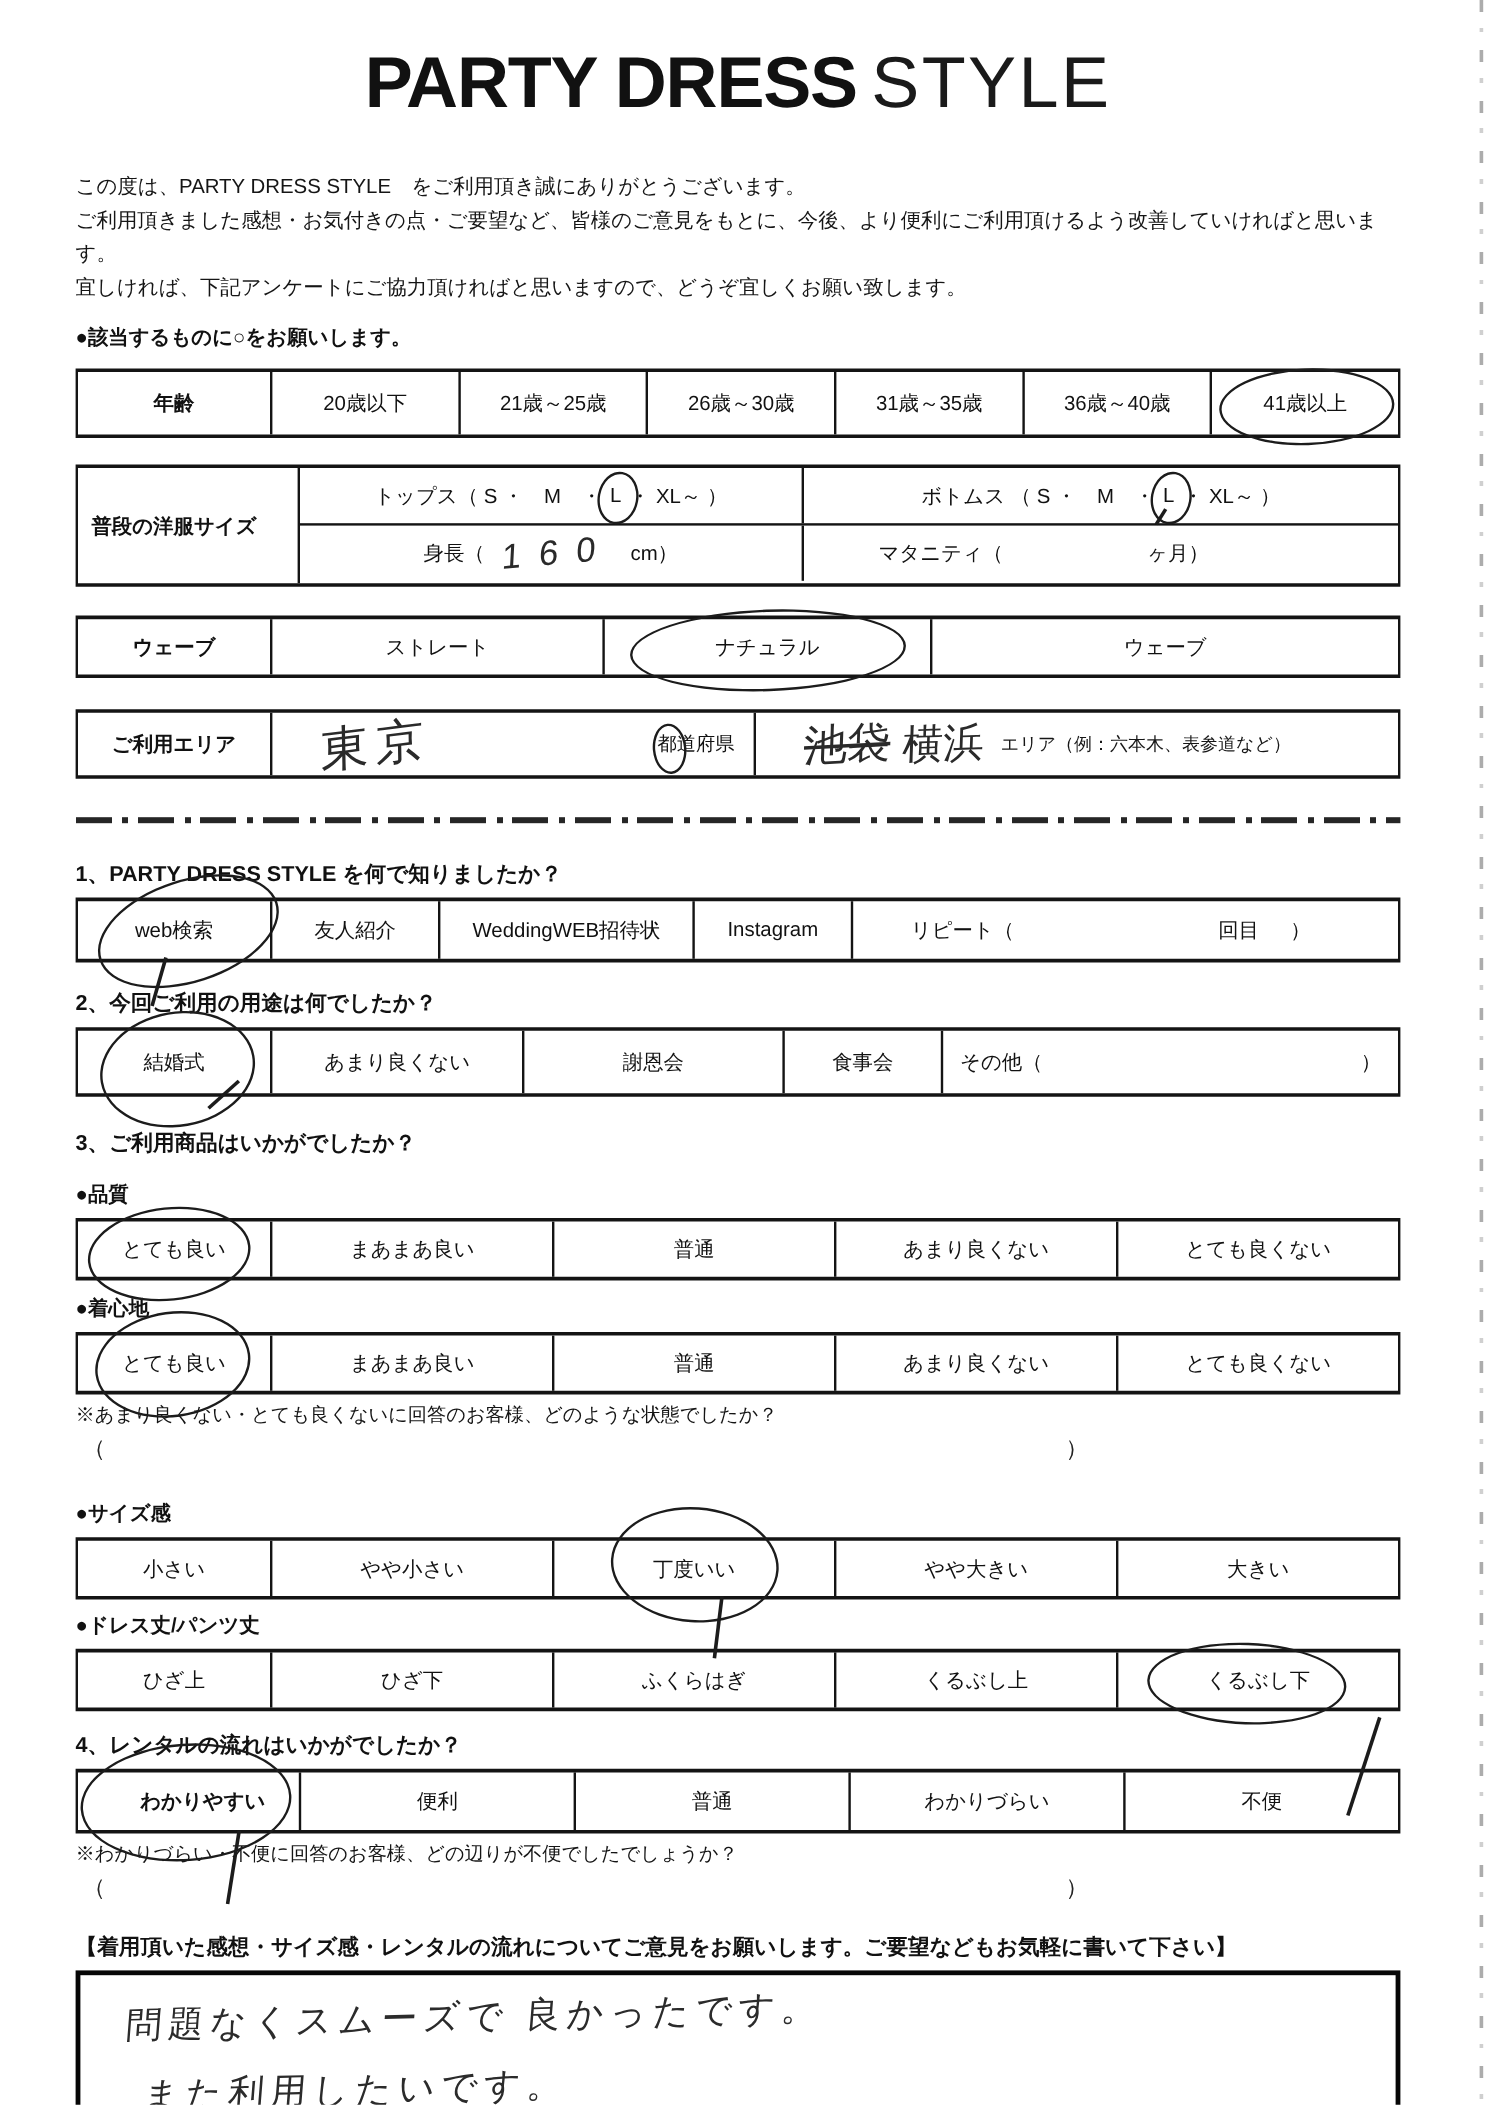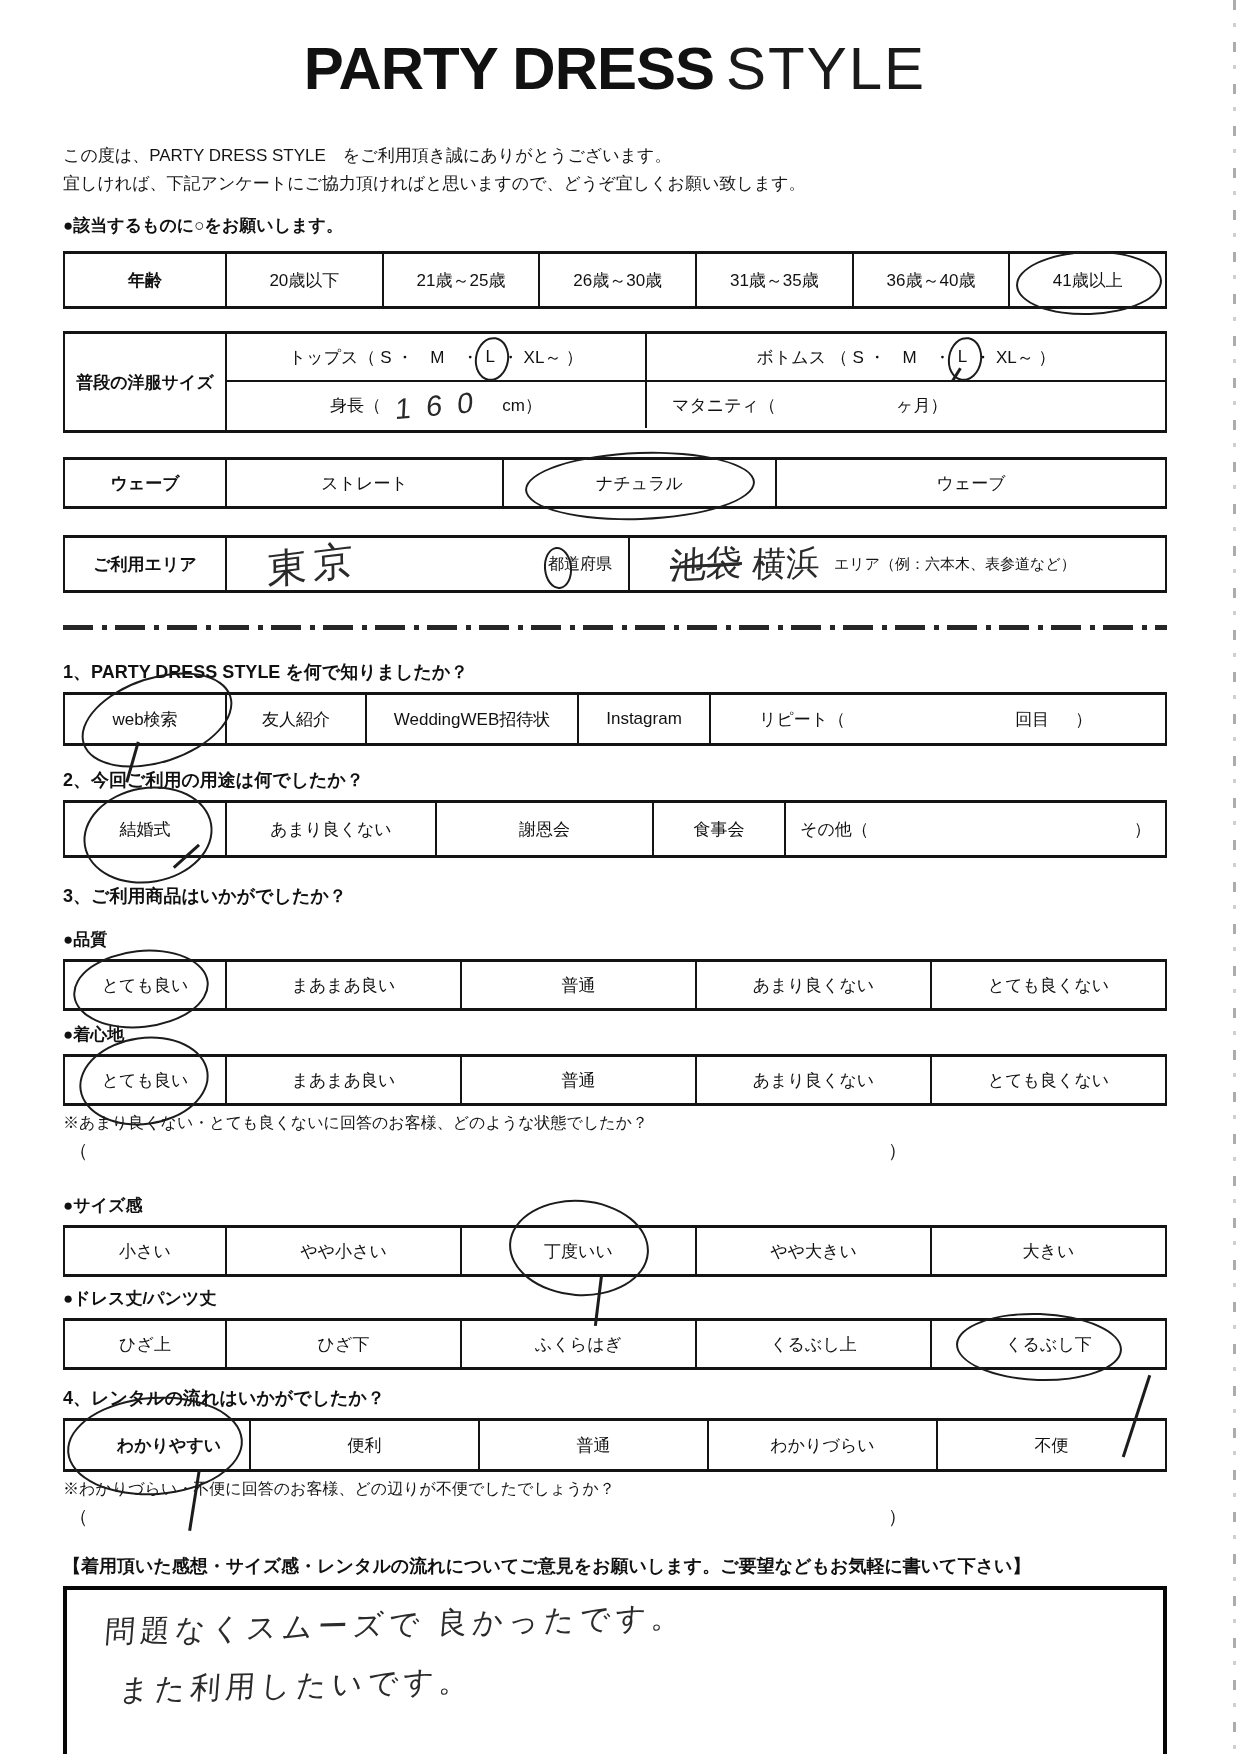--- a/index.html
+++ b/index.html
@@ -18,27 +18,27 @@
   
   .trow{display:flex;border:2px solid #141414;border-top-width:3px;border-bottom-width:3px;background:#fff;}
   .cell{border-left:2px solid #141414;display:flex;align-items:center;justify-content:center;
         font-size:17px;position:relative;text-align:center;}
   .cell:first-child{border-left:none;}
   .cell.label{font-weight:bold;}
   .col-label{width:160px;flex:0 0 auto;}
   .flexcell{flex:1;}
   .h52{height:52px;} .h46{height:46px;} .h48{height:48px;}
   
-  .size-right{flex:1;display:flex;flex-direction:column;border-left:2px solid #141414;}
+  .size-right{flex:1;display:flex;flex-direction:column;border-left:2px solid #141414;margin-left:23px;}
   .size-row{display:flex;height:46px;}
   .size-row:first-child{border-bottom:2px solid #141414;}
   .size-c1{width:418px;flex:0 0 auto;display:flex;align-items:center;justify-content:center;position:relative;font-size:17px;}
   .size-c2{flex:1;display:flex;align-items:center;position:relative;font-size:17px;border-left:2px solid #141414;}
   .size-c2.center{justify-content:center;}
-  .size-c2.leftpad{justify-content:flex-start;padding-left:25px;}
+  .size-c2.leftpad{justify-content:flex-start;padding-left:62px;}
   
   .sk-c1{width:275px;flex:0 0 auto;} .sk-c2{width:271px;flex:0 0 auto;} .sk-c3{flex:1;}
   .area-c1{width:345px;flex:0 0 auto;justify-content:space-between;padding:0 16px 0 40px;}
   .area-c2{flex:1;justify-content:flex-start;padding:0 10px 0 40px;}
   
   .q1-c2{width:138px;flex:0 0 auto;} .q1-c3{width:210px;flex:0 0 auto;} .q1-c4{width:130px;flex:0 0 auto;}
   .q2-c2{width:208px;flex:0 0 auto;} .q2-c3{width:215px;flex:0 0 auto;} .q2-c4{width:130px;flex:0 0 auto;}
   .other-cell{justify-content:space-between;padding:0 14px;}
   .repeat-cell{justify-content:flex-start;padding-left:48px;}
   .repeat-cell .sp1{width:170px;} .repeat-cell .sp2{width:26px;}
@@ -93,20 +93,21 @@
 <body>
 
 <div class="content">
 
   <div class="title">
     <span class="tb">PARTY DRESS</span><span class="tl">STYLE</span>
   </div>
 
   <div class="intro">
     <div>この度は、PARTY DRESS STYLE　をご利用頂き誠にありがとうございます。</div>
+    <div>ご利用頂きました感想・お気付きの点・ご要望など、皆様のご意見をもとに、今後、より便利にご利用頂けるよう改善していければと思います。</div>
     <div>宜しければ、下記アンケートにご協力頂ければと思いますので、どうぞ宜しくお願い致します。</div>
   </div>
 
   <div class="instruction">●該当するものに○をお願いします。</div>
 
   <div class="trow h52" style="margin-top:14px;">
     <div class="cell label col-label">年齢</div>
     <div class="cell flexcell">20歳以下</div>
     <div class="cell flexcell">21歳～25歳</div>
     <div class="cell flexcell">26歳～30歳</div>

